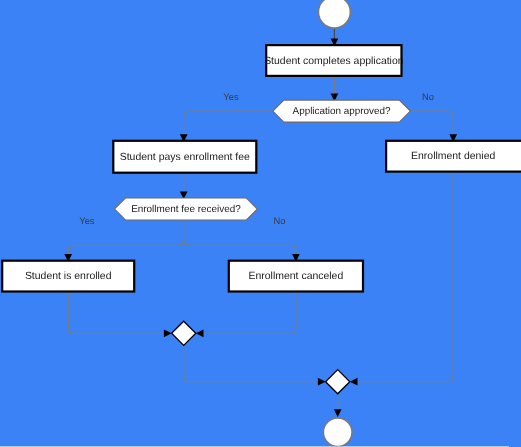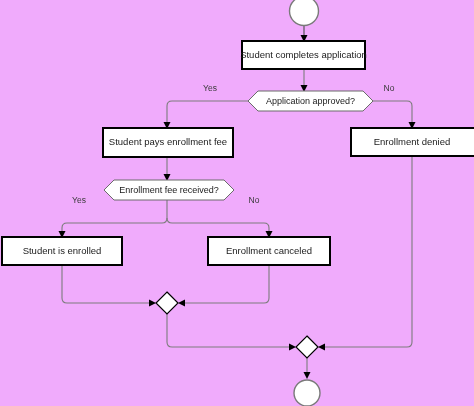--- a/index.html
+++ b/index.html
@@ -7,21 +7,21 @@
     padding: 0;
     background: #ffffff;
   }
   body {
     font-family: "Liberation Sans", sans-serif;
   }
   #flowchart-root {
     position: relative;
     width: 474px;
     height: 406px;
-    background: #f0abfc;
+    background: #3b82f6;
     overflow: hidden;
   }
   svg.diagram {
     display: block;
     width: 474px;
     height: 406px;
   }
   .node-box {
     fill: #ffffff;
     stroke: #000000;

